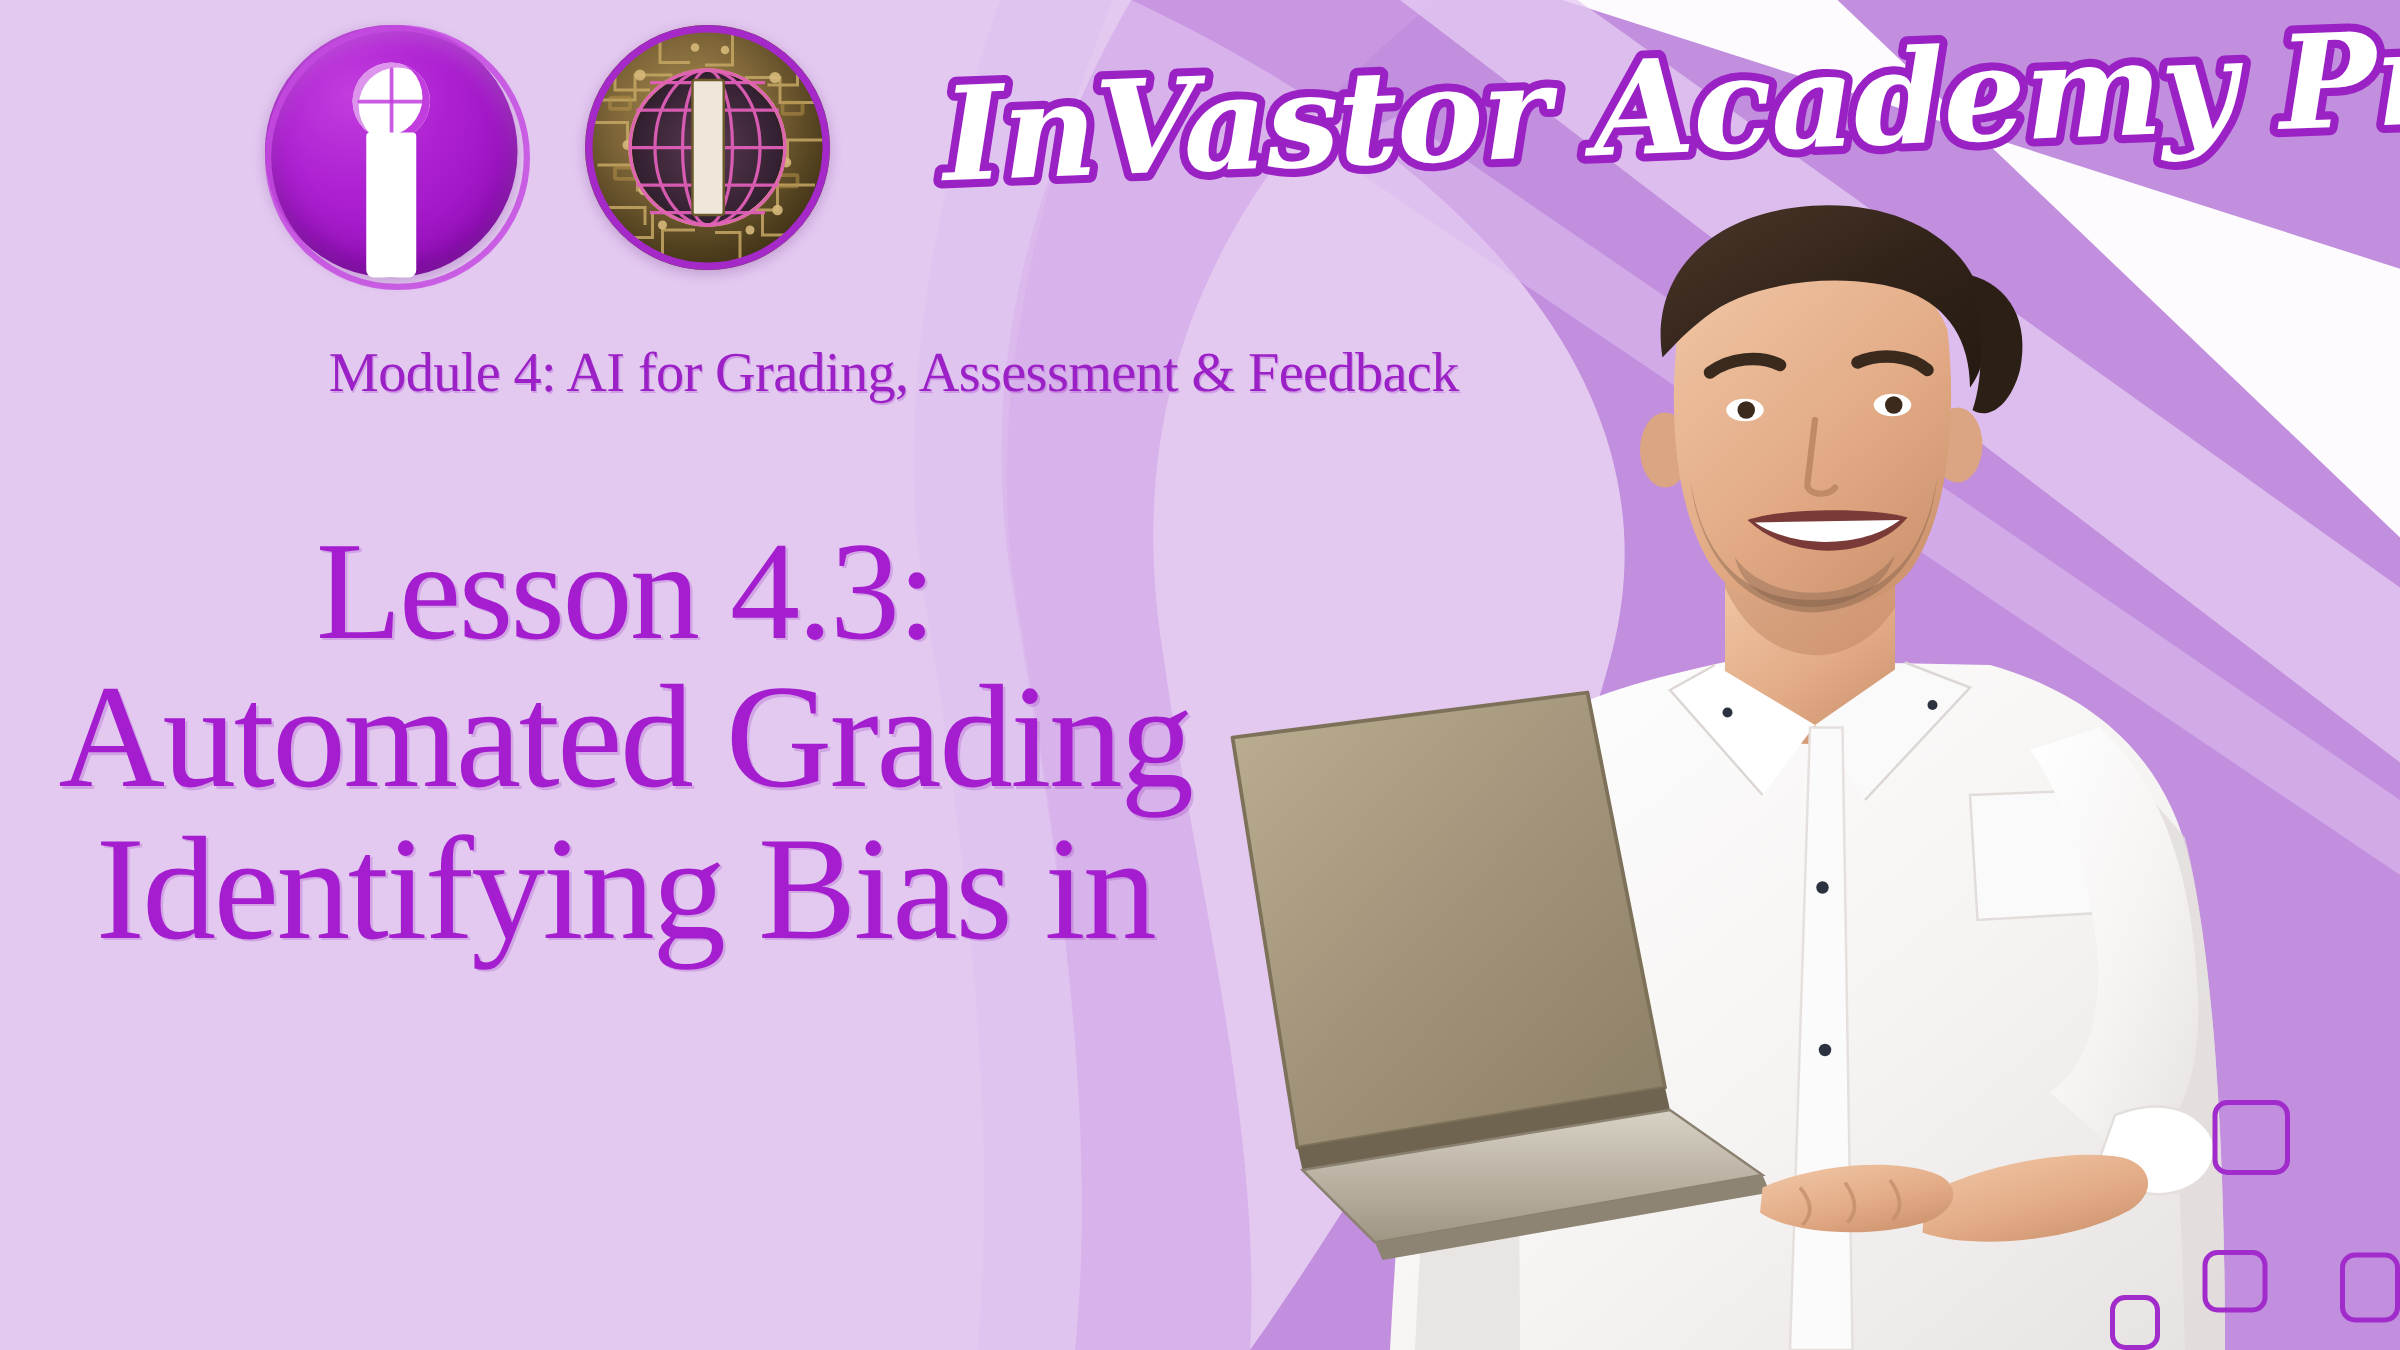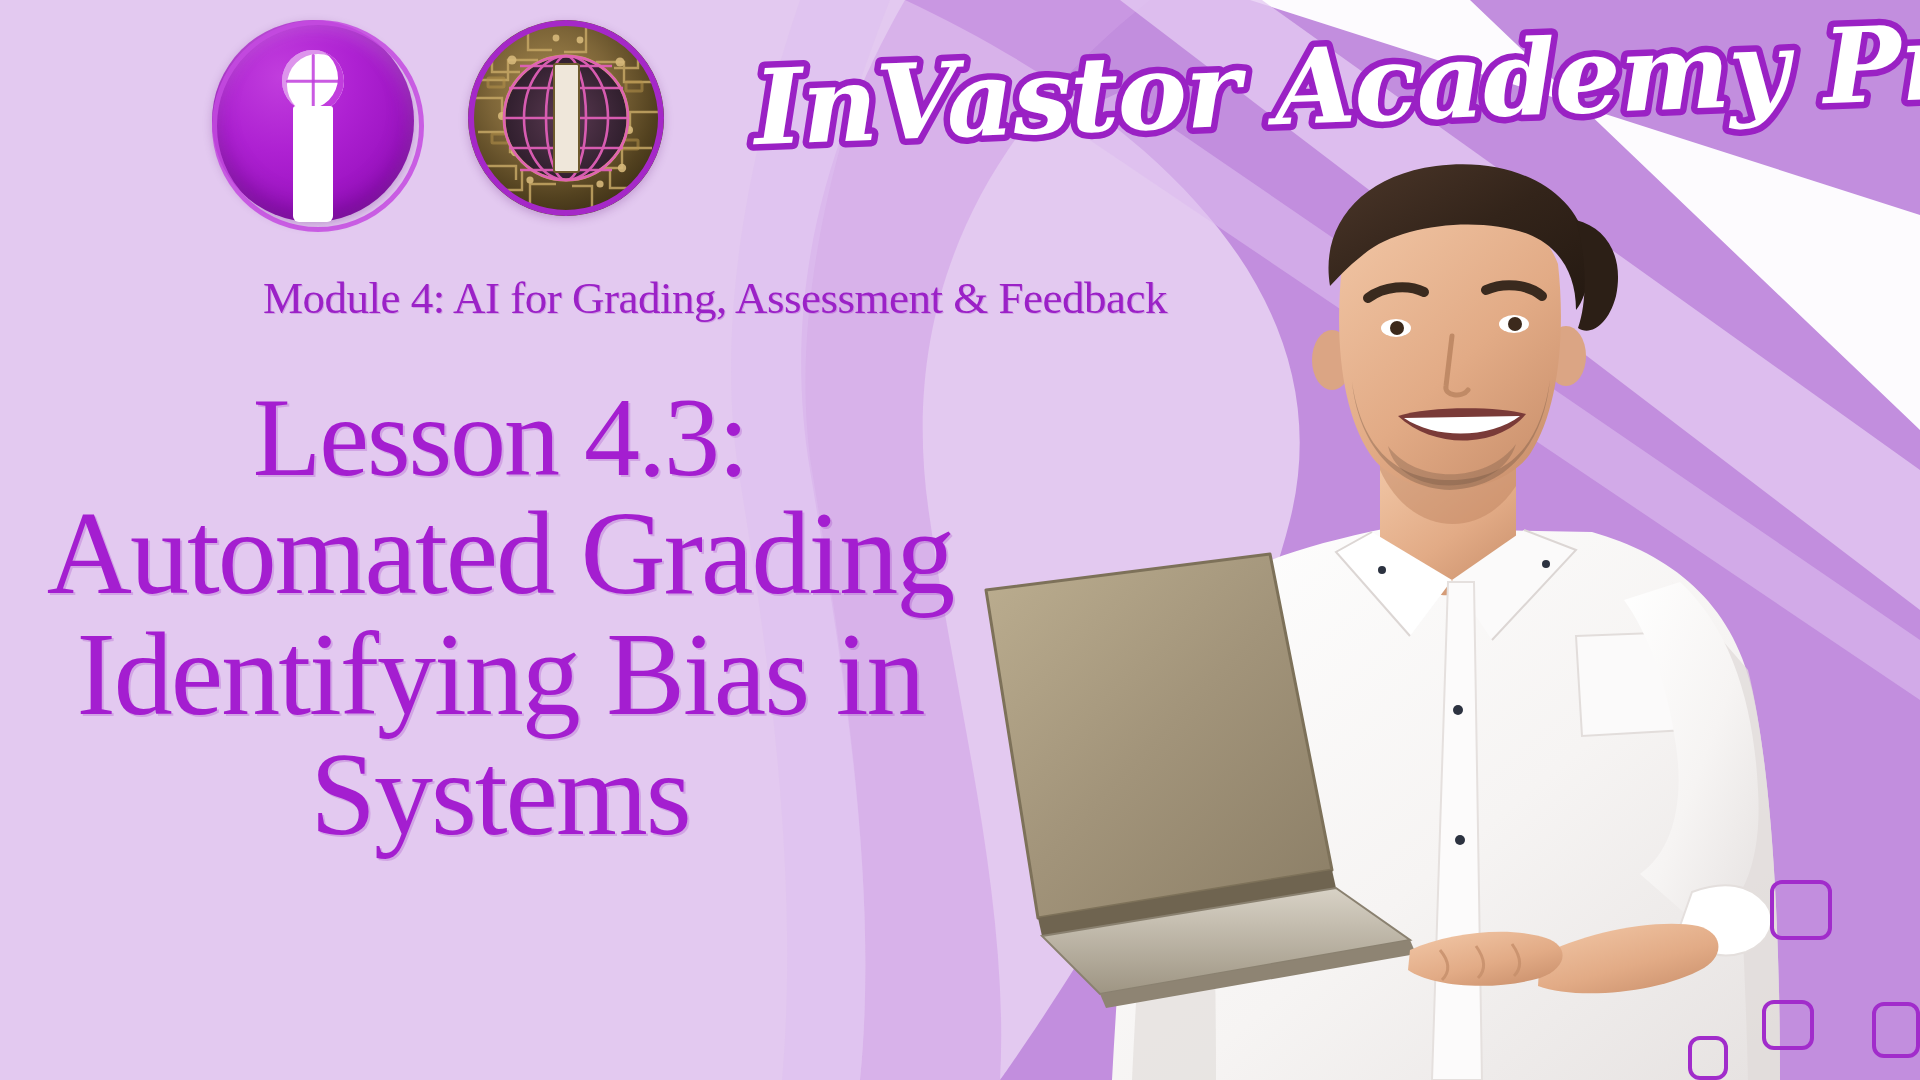--- a/index.html
+++ b/index.html
@@ -101,21 +101,21 @@
     line-height:1.02;
     letter-spacing:-2px;
   }
   .lesson-line {
     display:block;
     font-size:118px;
     font-weight:400;
     white-space:nowrap;
     text-shadow: 2px 2px 0 rgba(140,20,180,.2);
   }
-  .lesson-line.l1 { font-size:112px; }
+  .lesson-line.l1 { font-size:112px;margin-top:36px; }
   .lesson-line.l2 { font-size:118px; }
   .lesson-line.l3 { font-size:118px; }
   .lesson-line.l4 { font-size:118px; }
 
   
   .presenter {
     position:absolute; left:980px; top:150px;
     width:940px; height:930px;
   }
   .presenter-svg { width:100%; height:100%; display:block; }
@@ -265,21 +265,20 @@
       </g>
     </svg>
   </div>
 
   <div class="module-line">Module 4: AI for Grading, Assessment &amp; Feedback</div>
 
   <div class="lesson-block">
     <span class="lesson-line l1">Lesson 4.3:</span>
     <span class="lesson-line l3">Automated Grading</span>
     <span class="lesson-line l2">Identifying Bias in</span>
-    <span class="lesson-line l4">Systems</span>
   </div>
 
   <div class="presenter">
     <svg class="presenter-svg" viewBox="0 0 940 930">
       <defs>
         <linearGradient id="shirtG" x1="0" y1="0" x2="1" y2="1">
           <stop offset="0%" stop-color="#ffffff"></stop>
           <stop offset="55%" stop-color="#f6f4f3"></stop>
           <stop offset="100%" stop-color="#e6e2e1"></stop>
         </linearGradient>

